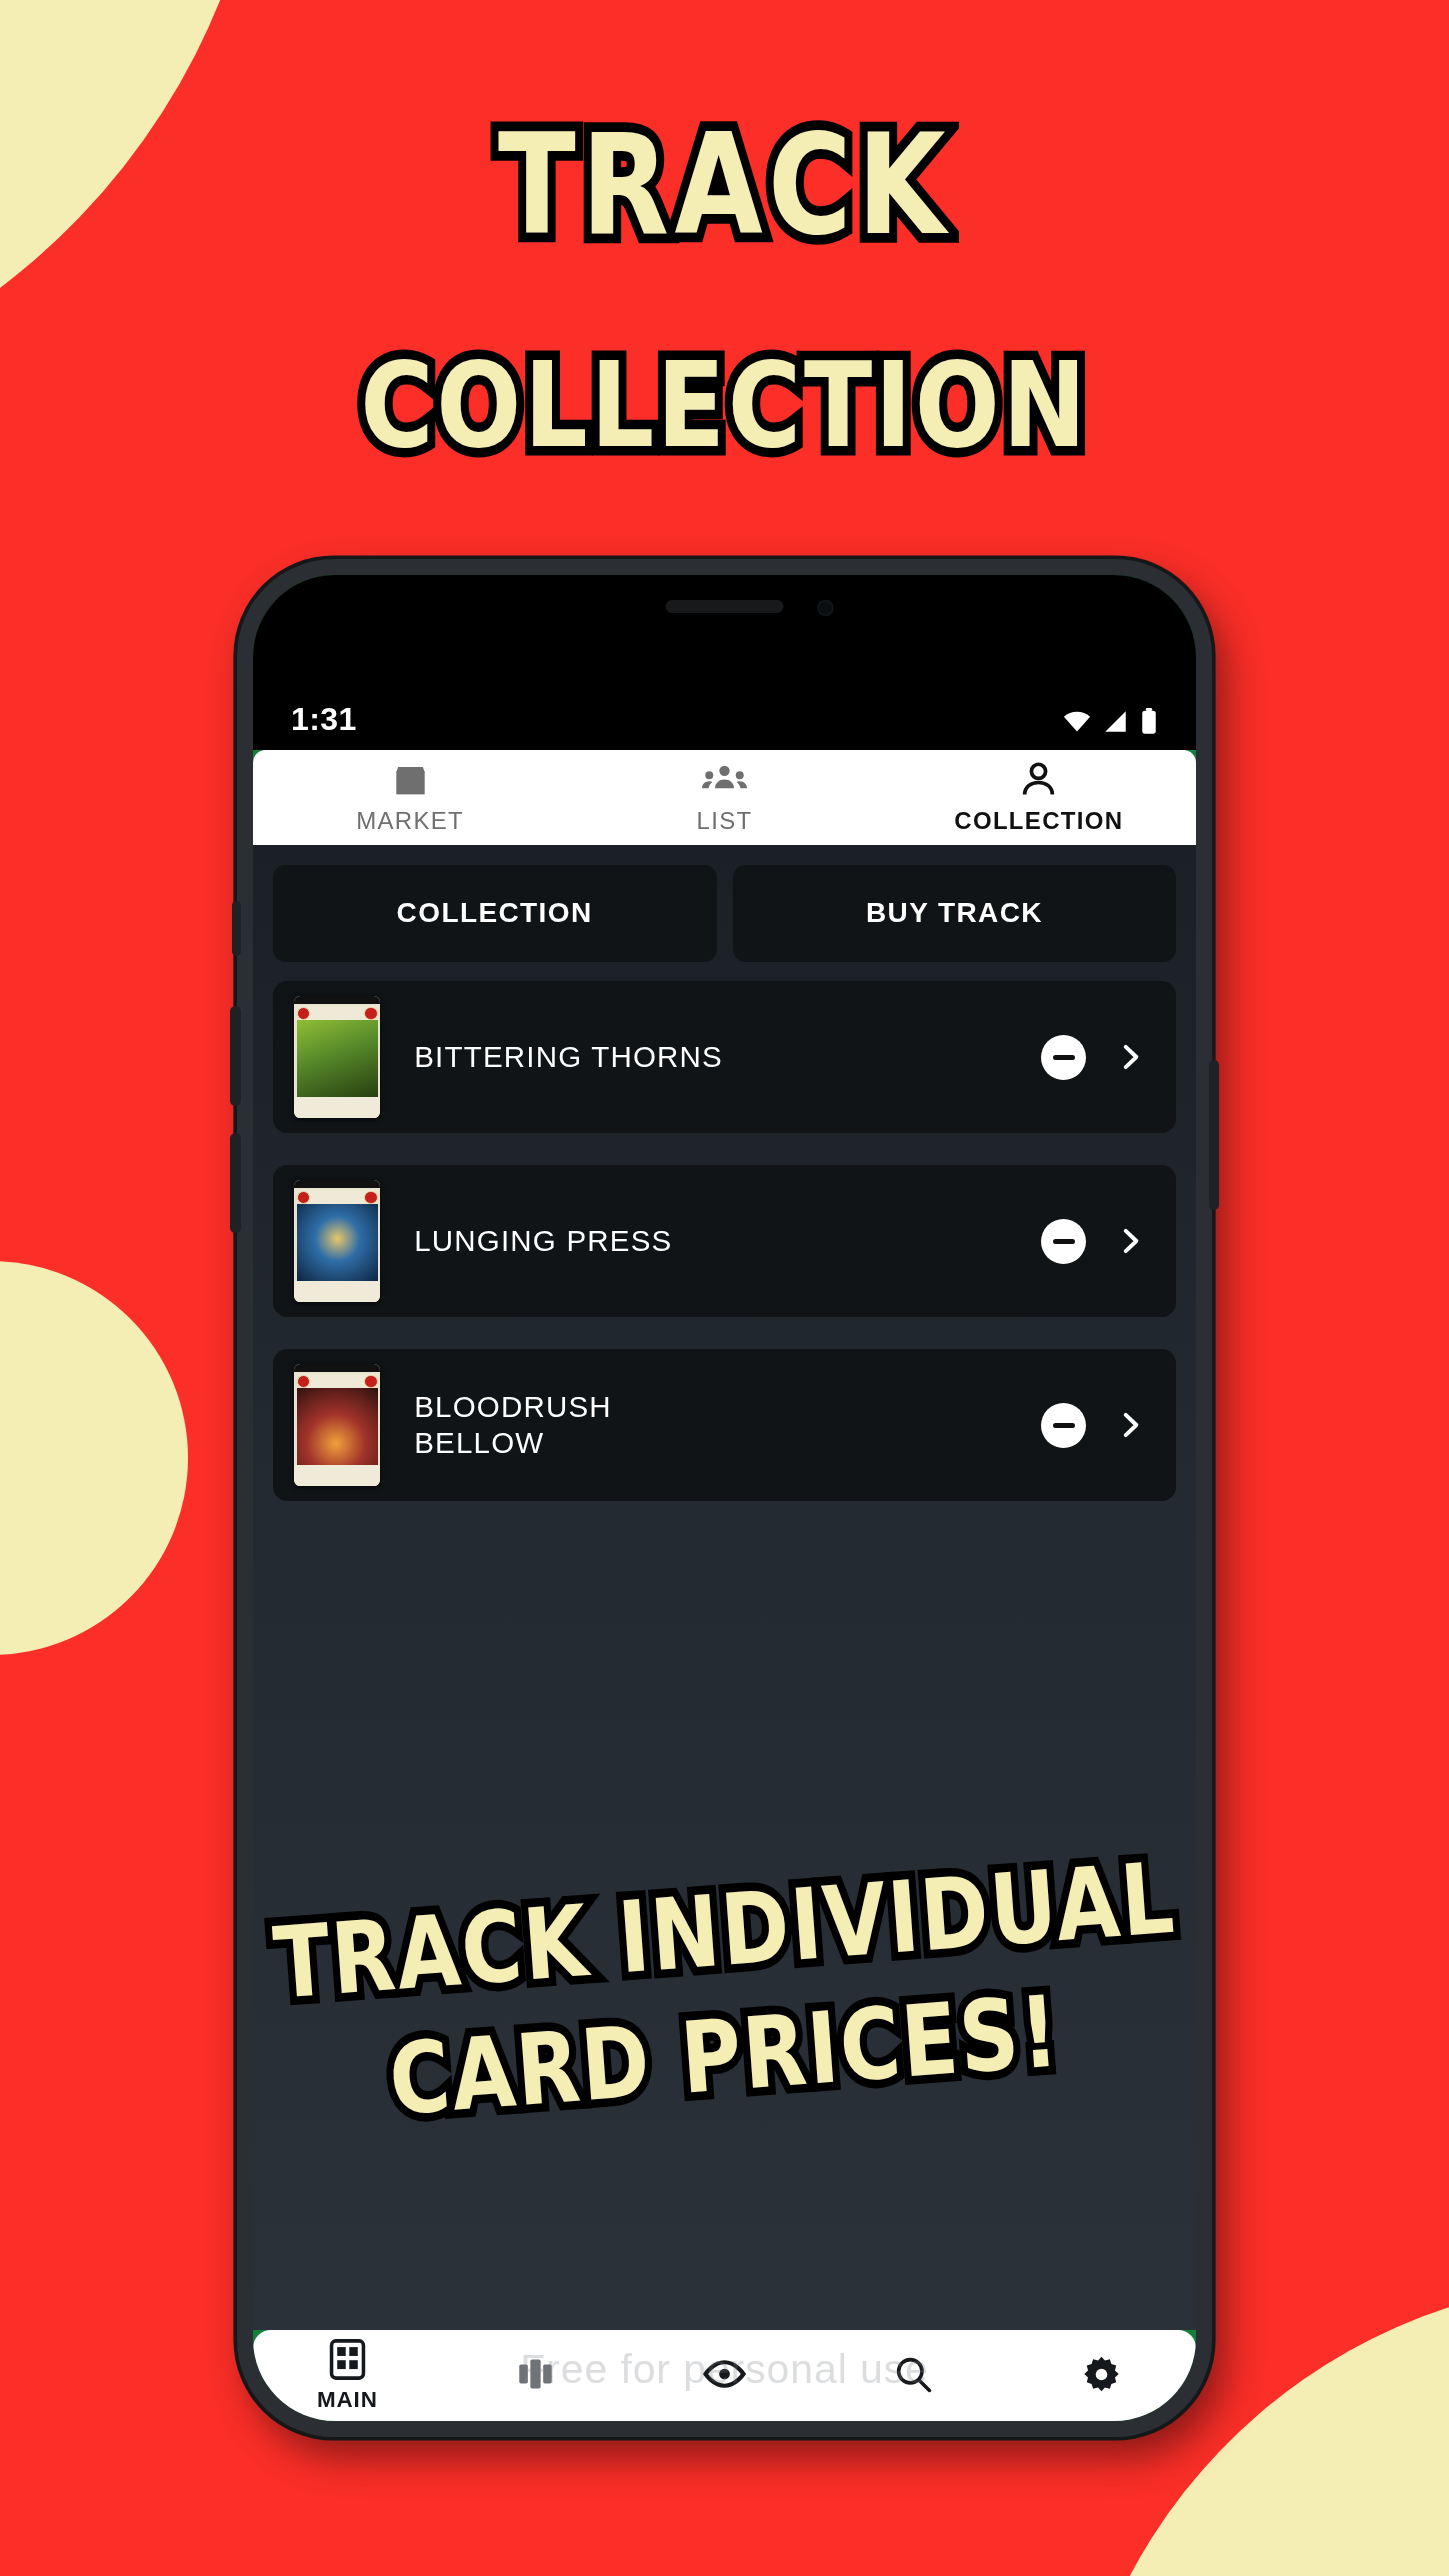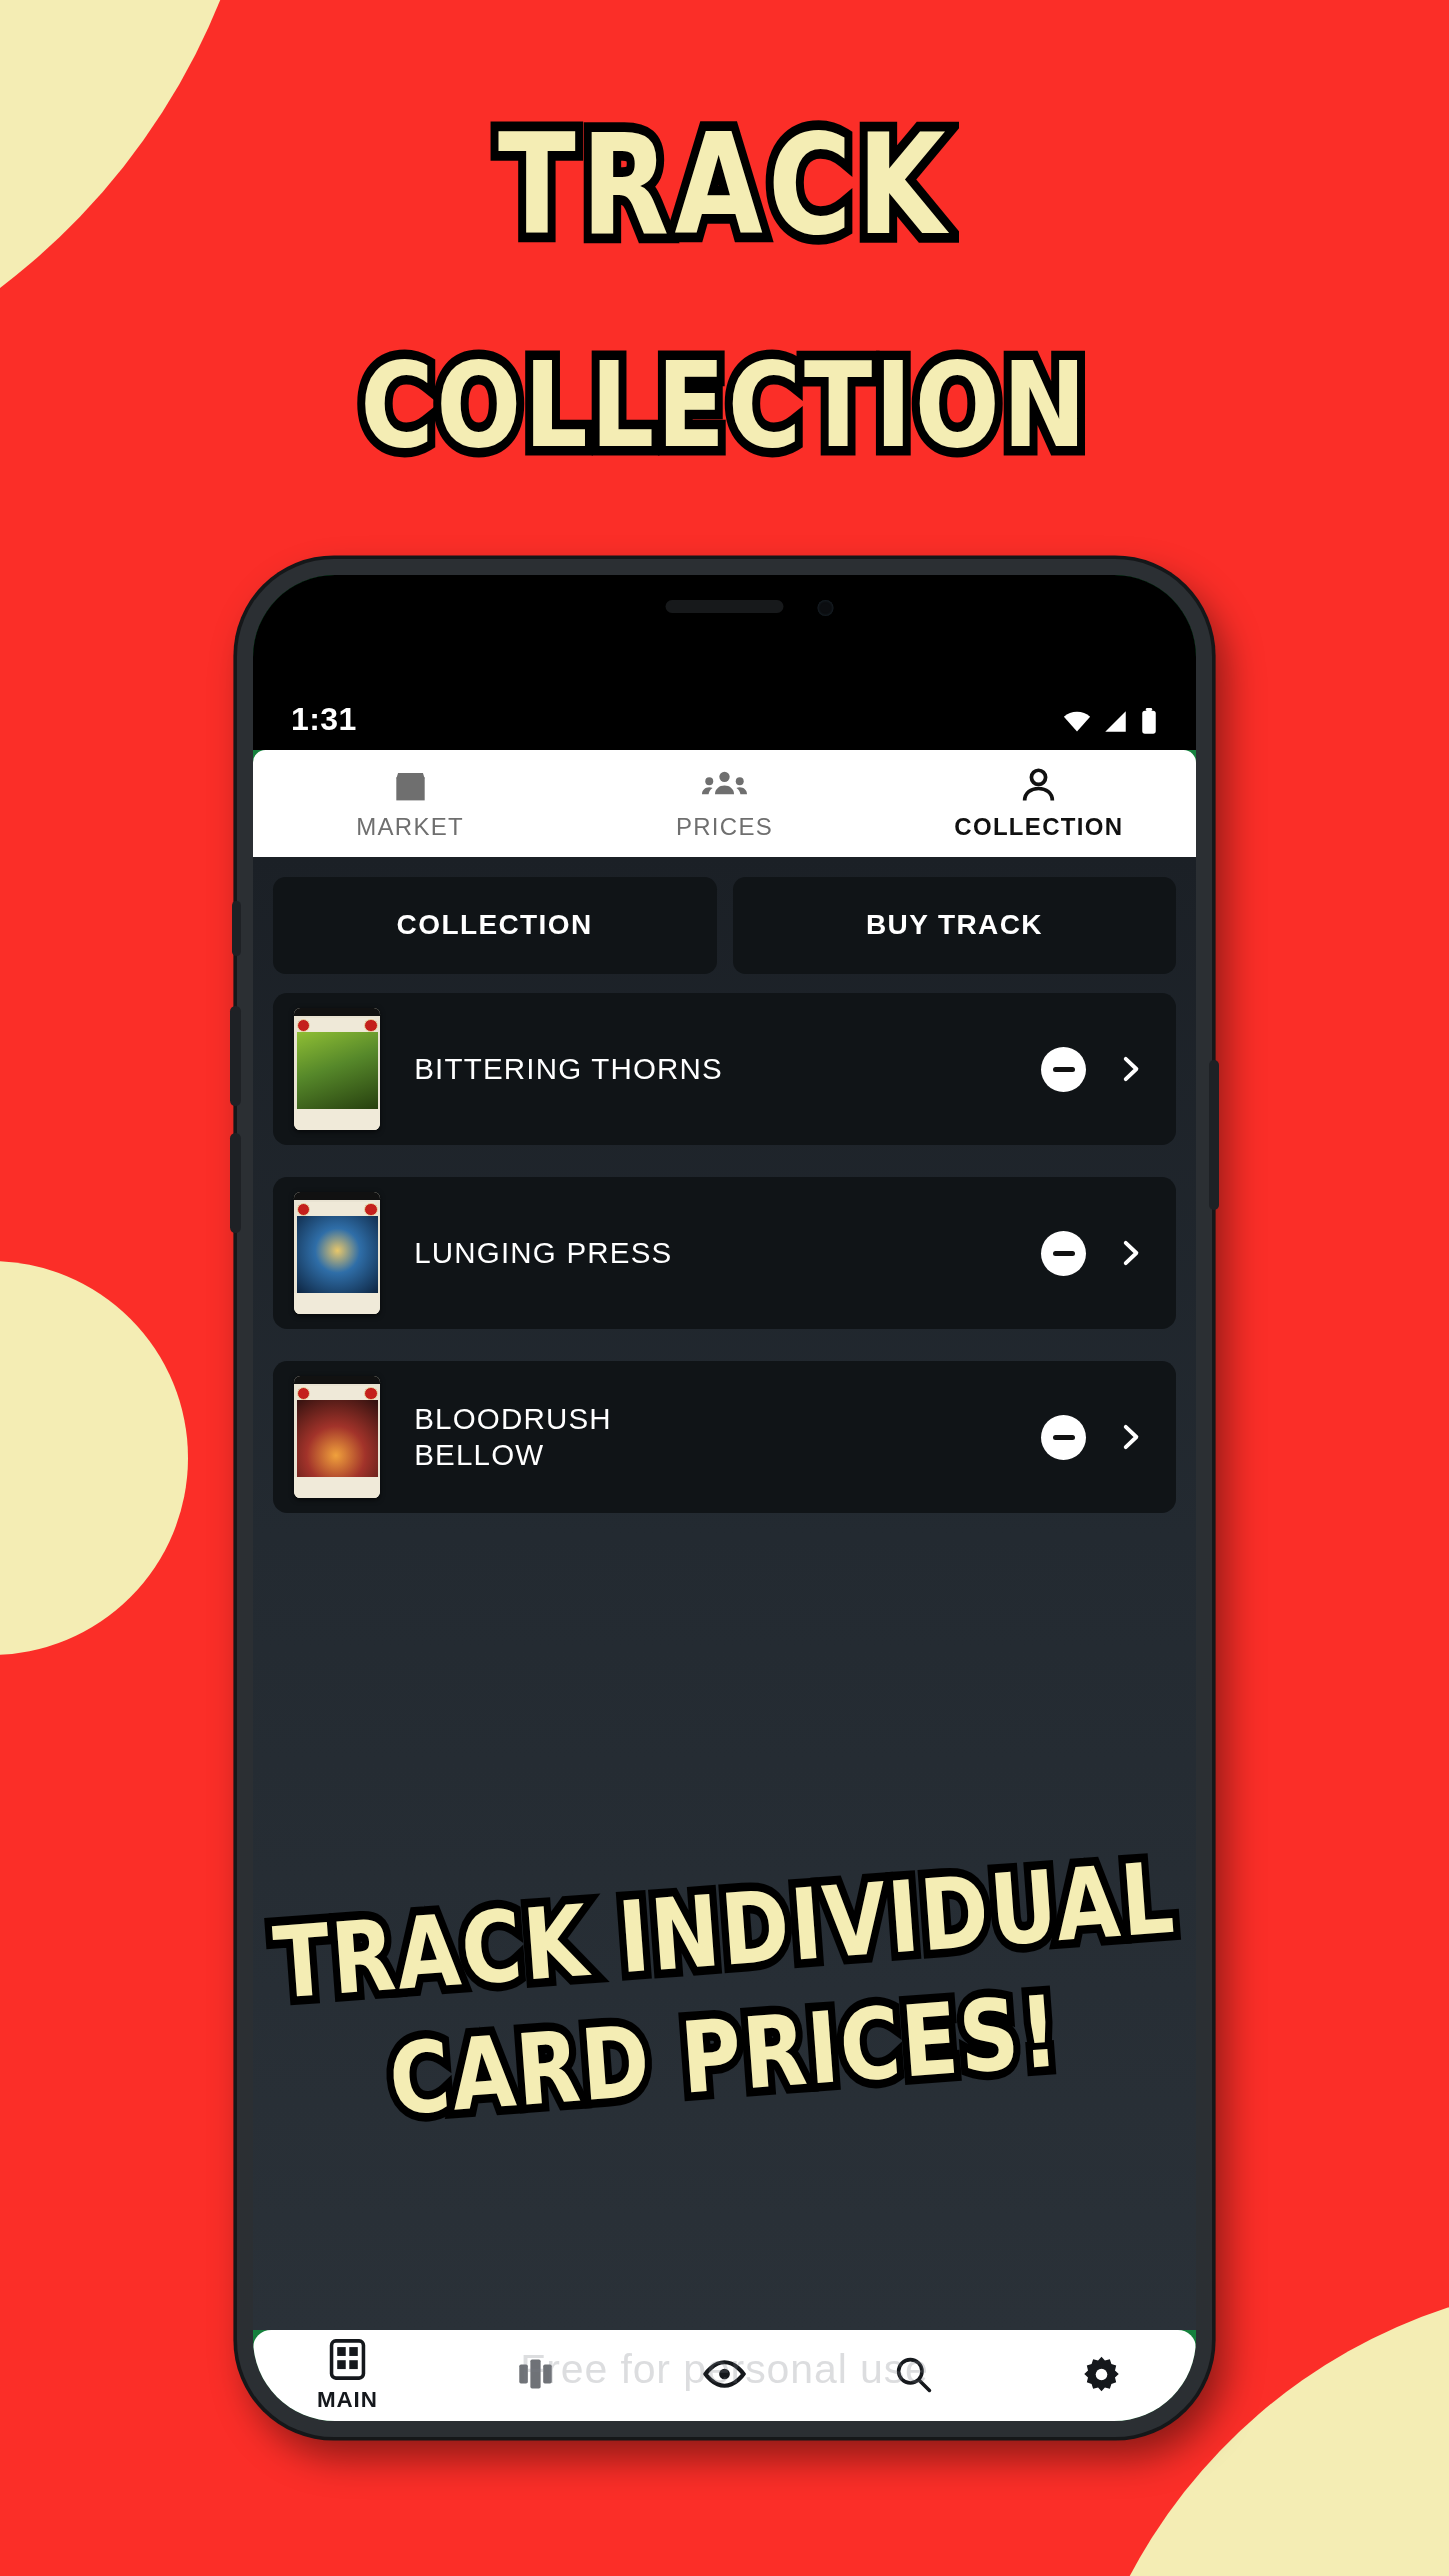--- a/index.html
+++ b/index.html
@@ -124,21 +124,21 @@
     background:#000;
     display:flex; align-items:flex-end; justify-content:space-between;
     padding:0 38px 12.5px 38px;
     color:#fff;
   }
   .status-time { font-size:32px; font-weight:bold; letter-spacing:0.4px; }
   .status-icons { display:flex; align-items:center; gap:10.7px; }
 
   
   .tabbar {
-    flex:none; height:107px; background:#fff;
+    flex:none; height:95px; background:#fff;
     display:flex; align-items:center;
     border-radius:12.5px 12.5px 0 0;
   }
   .tab {
     flex:1; display:flex; flex-direction:column;
     align-items:center; justify-content:center; gap:7.2px;
     height:100%;
   }
   .tab-label { font-size:24px; letter-spacing:1.3px; color:#6f6f6f; }
   .tab.active .tab-label { color:#111; font-weight:bold; }
@@ -282,21 +282,21 @@
           <span class="tab-ico">
             <svg width="45" height="39" viewBox="0 0 26 20">
               <circle cx="13" cy="5" r="3" fill="#6f6f6f"></circle>
               <path d="M7.5 15c0-3 2.5-5 5.5-5s5.5 2 5.5 5H7.5z" fill="#6f6f6f"></path>
               <circle cx="4.2" cy="7.6" r="2.3" fill="#6f6f6f"></circle>
               <path d="M0 15c0-2.4 1.9-4 4.2-4 .7 0 1.3.1 1.9.4C4.8 12.4 4 13.6 3.8 15H0z" fill="#6f6f6f"></path>
               <circle cx="21.8" cy="7.6" r="2.3" fill="#6f6f6f"></circle>
               <path d="M26 15c0-2.4-1.9-4-4.2-4-.7 0-1.3.1-1.9.4 1.3.9 2.1 2.2 2.3 3.6H26z" fill="#6f6f6f"></path>
             </svg>
           </span>
-          <span class="tab-label">PRICES</span>
+          <span class="tab-label">LIST</span>
         </div>
 
         <div class="tab active">
           <span class="tab-ico">
             <svg width="39" height="39" viewBox="0 0 22 20">
               <circle cx="11" cy="5.4" r="4" fill="none" stroke="#111" stroke-width="2.1"></circle>
               <path d="M3.2 18.5c0-4.3 3.5-6.8 7.8-6.8s7.8 2.5 7.8 6.8" fill="none" stroke="#111" stroke-width="2.1"></path>
             </svg>
           </span>
           <span class="tab-label">COLLECTION</span>

